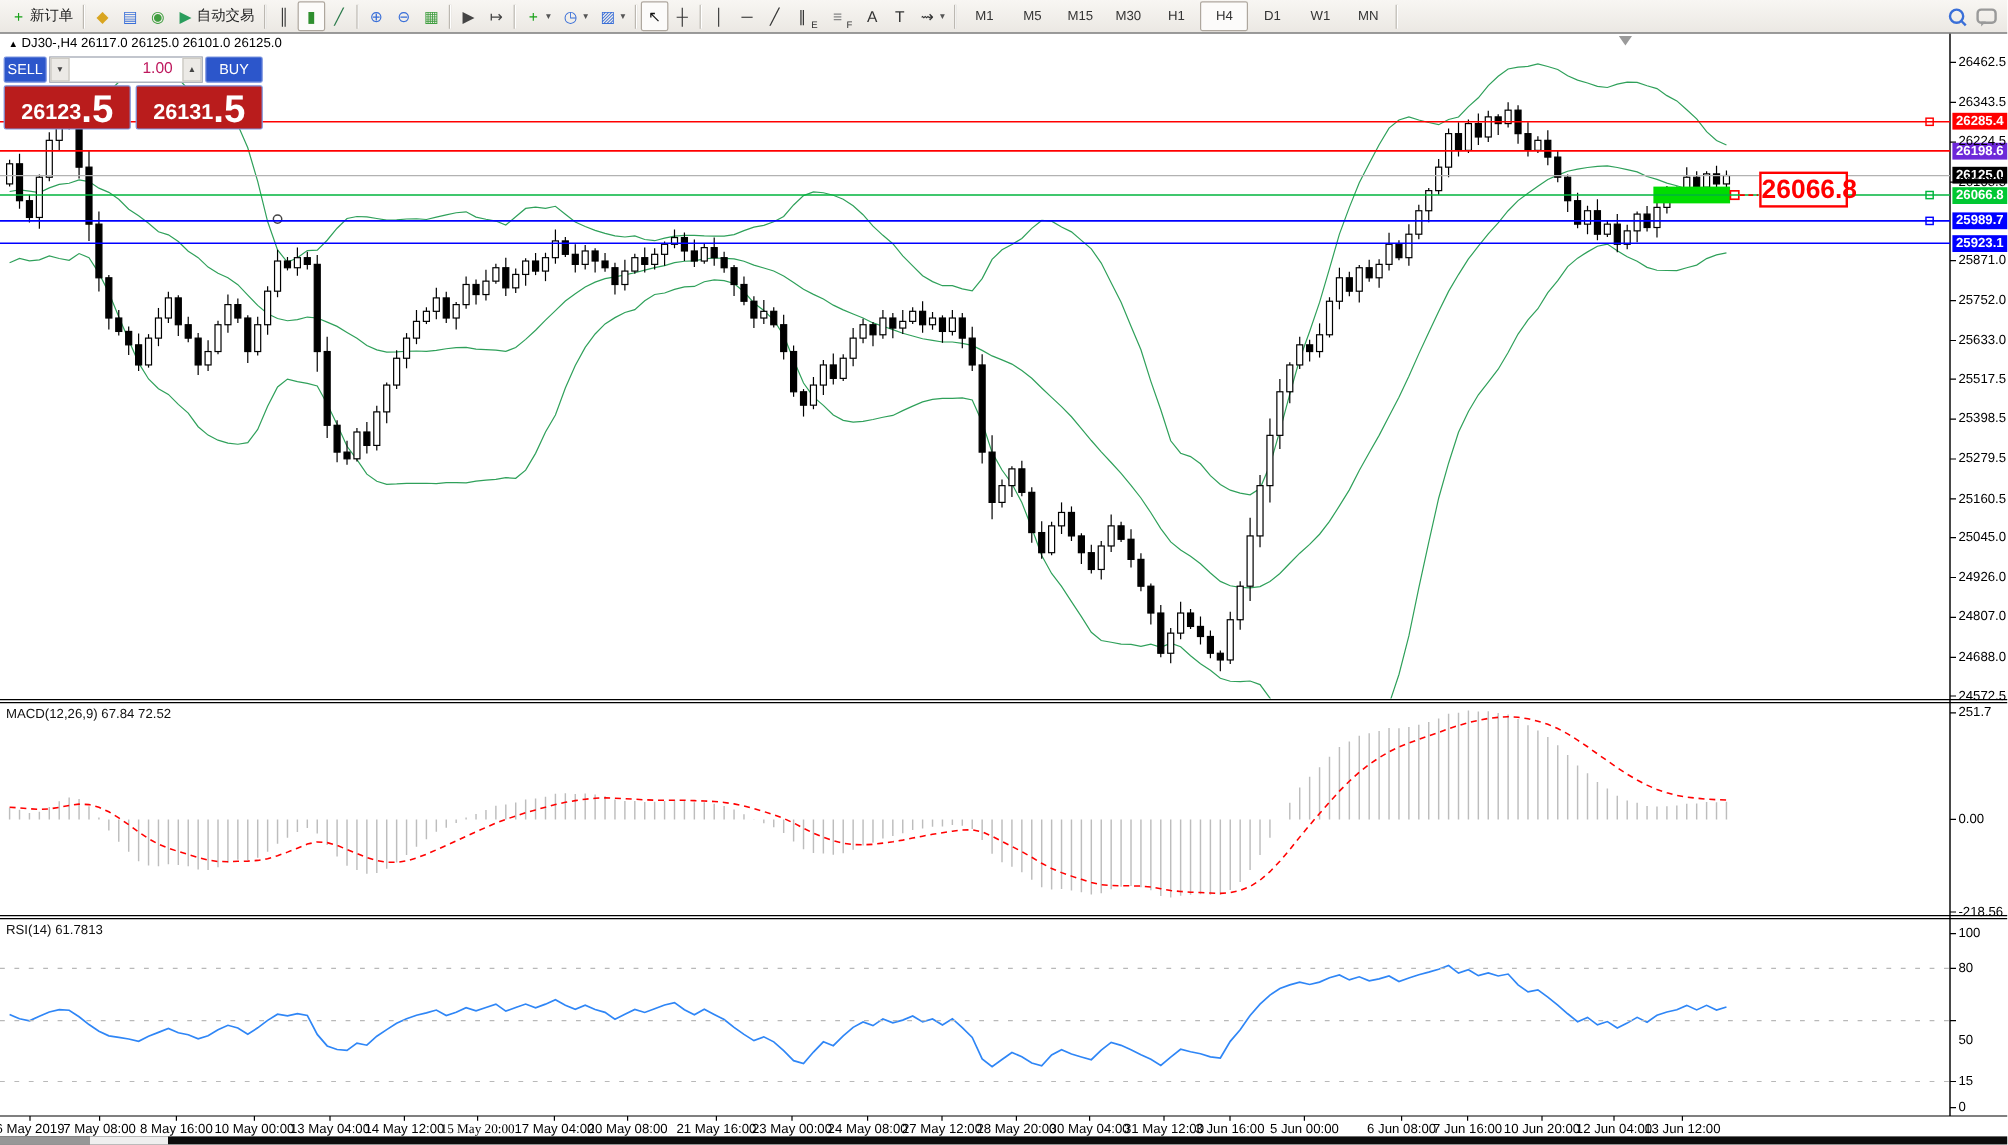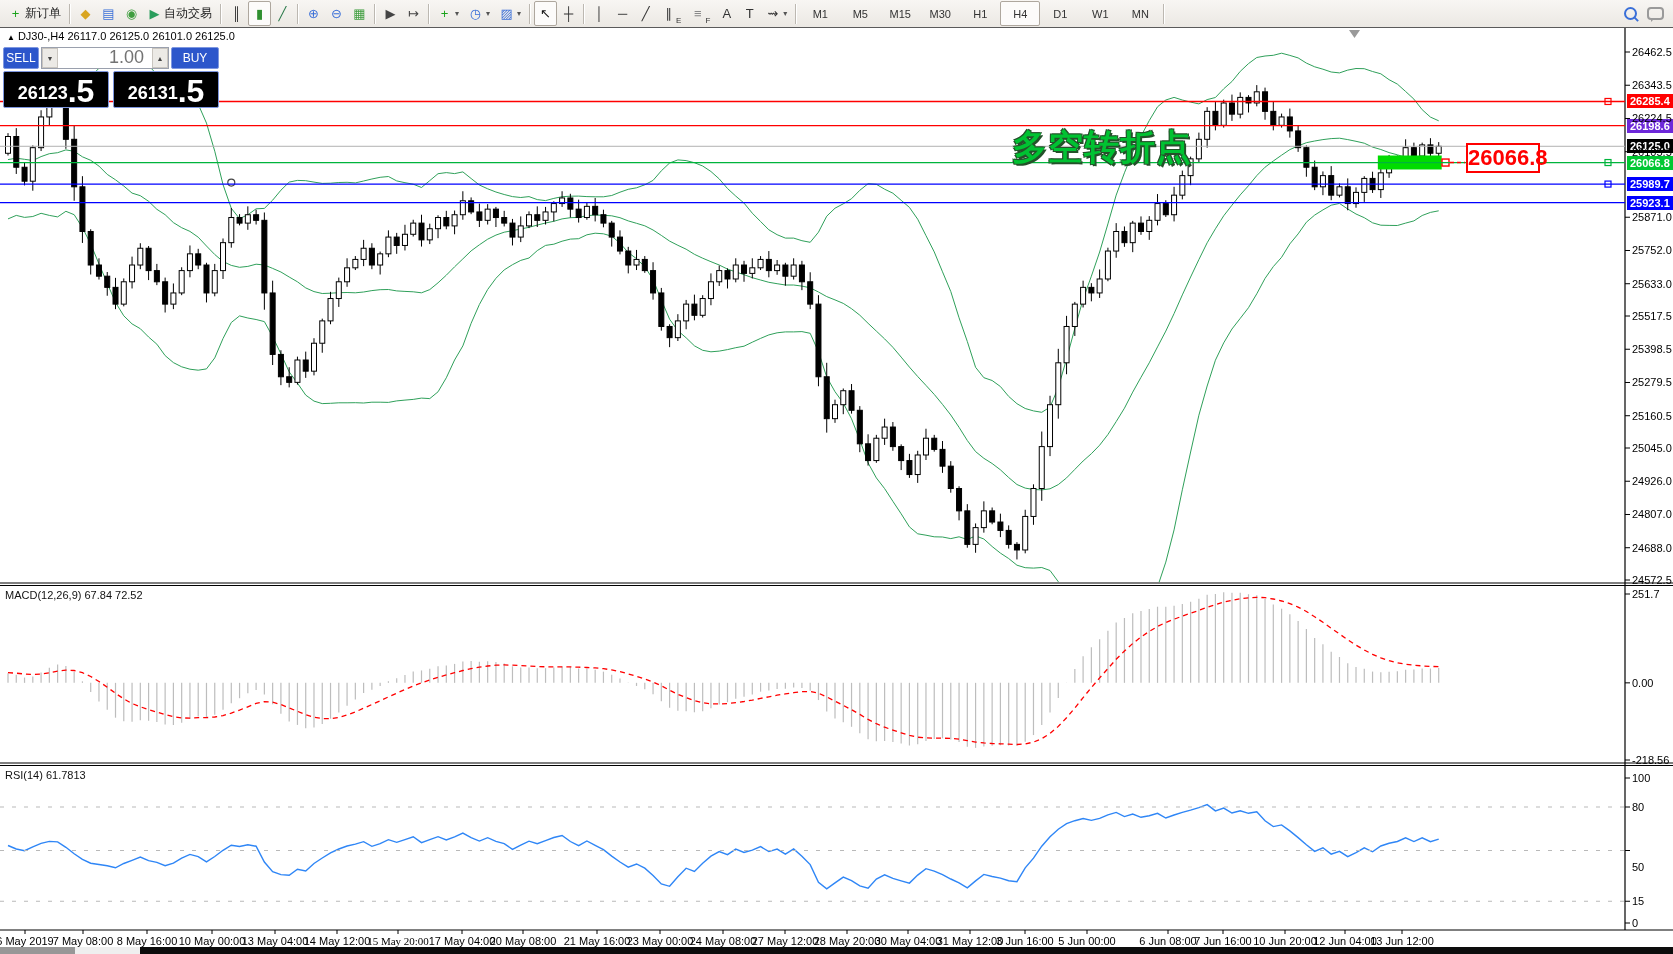--- a/index.html
+++ b/index.html
@@ -39,23 +39,23 @@
     background:#fff;color:#ff0000;font-size:22px;font-weight:bold;text-align:center;line-height:26px;
     font-family:"Liberation Sans",sans-serif;}
   
   #trade-panel{position:absolute;left:3px;top:47px;width:216px;z-index:8;}
   .tp-row1{display:flex;height:22px;}
   .tp-btn{background:#2c56cb;border:1px solid #7e97e0;border-radius:2px;color:#fff;font-size:12px;
     display:flex;align-items:center;justify-content:center;box-sizing:border-box;}
   .sell-btn{width:36px;} .buy-btn{width:48px;}
   .stepper{flex:1;display:flex;margin:0 2px;border:1px solid #9aa0ad;background:#fff;box-sizing:border-box;}
   .step-btn{width:16px;background:#eceae6;color:#444;font-size:7px;display:flex;align-items:center;justify-content:center;border:1px solid #c9c5bf;box-sizing:border-box;}
-  .vol{flex:1;text-align:right;padding-right:8px;font-size:18px;line-height:18px;color:#737373;}
+  .vol{flex:1;text-align:right;padding-right:8px;font-size:13px;line-height:18px;color:#be185d;}
   .tp-row2{display:flex;gap:4px;margin-top:2px;height:37px;}
-  .price-box{flex:1;background:#000000;border:1px solid #7e97e0;border-radius:2px;color:#fff;
+  .price-box{flex:1;background:#b91c1c;border:1px solid #7e97e0;border-radius:2px;color:#fff;
     display:flex;align-items:flex-end;justify-content:center;padding-bottom:1px;}
   .p-main{font-size:18px;font-weight:bold;line-height:26px;}
   .p-big{font-size:32px;font-weight:bold;line-height:30px;}
   
   #bottom-strip{position:absolute;left:0;top:947px;width:1673px;height:7px;background:#0c0c0c;z-index:6;}
   #bottom-strip .seg1{position:absolute;left:0;top:0;width:75px;height:7px;background:#979797;}
   #bottom-strip .seg2{position:absolute;left:75px;top:0;width:65px;height:7px;background:#efefef;}
 </style>
 </head>
 <body>
@@ -794,21 +794,20 @@
       <line x1="1345" y1="930" x2="1345" y2="934" stroke="#000" stroke-width="1"></line>
       <line x1="1402" y1="930" x2="1402" y2="934" stroke="#000" stroke-width="1"></line>
     </svg>
 
   <div id="overlays">
     <div id="symbol-header">
       <span class="arrow">▲</span><span>DJ30-,H4  26117.0 26125.0 26101.0 26125.0</span>
     </div>
     <div id="macd-label" class="pane-label">MACD(12,26,9) 67.84 72.52</div>
     <div id="rsi-label" class="pane-label">RSI(14) 61.7813</div>
-    <div id="turning-point">多空转折点</div>
     <div id="price-callout">26066.8</div>
   <div class="plabel" style="top: 101.476px; background: rgb(255, 0, 0); color: rgb(255, 255, 255);">26285.4</div>
       <div class="plabel" style="top: 125.724px; background: #6d28d9; color: rgb(255, 255, 255);">26198.6</div>
       <div class="plabel" style="top: 146.286px; background: rgb(0, 0, 0); color: rgb(255, 255, 255);">26125.0</div>
       <div class="plabel" style="top: 162.545px; background: rgb(0, 200, 50); color: rgb(255, 255, 255);">26066.8</div>
       <div class="plabel" style="top: 184.084px; background: rgb(0, 0, 255); color: rgb(255, 255, 255);">25989.7</div>
       <div class="plabel" style="top: 202.69px; background: rgb(0, 0, 255); color: rgb(255, 255, 255);">25923.1</div>
       <div class="ytick" style="top: 52px;">26462.5</div>
       <div class="ytick" style="top: 85.2444px;">26343.5</div>
       <div class="ytick" style="top: 118.489px;">26224.5</div>

